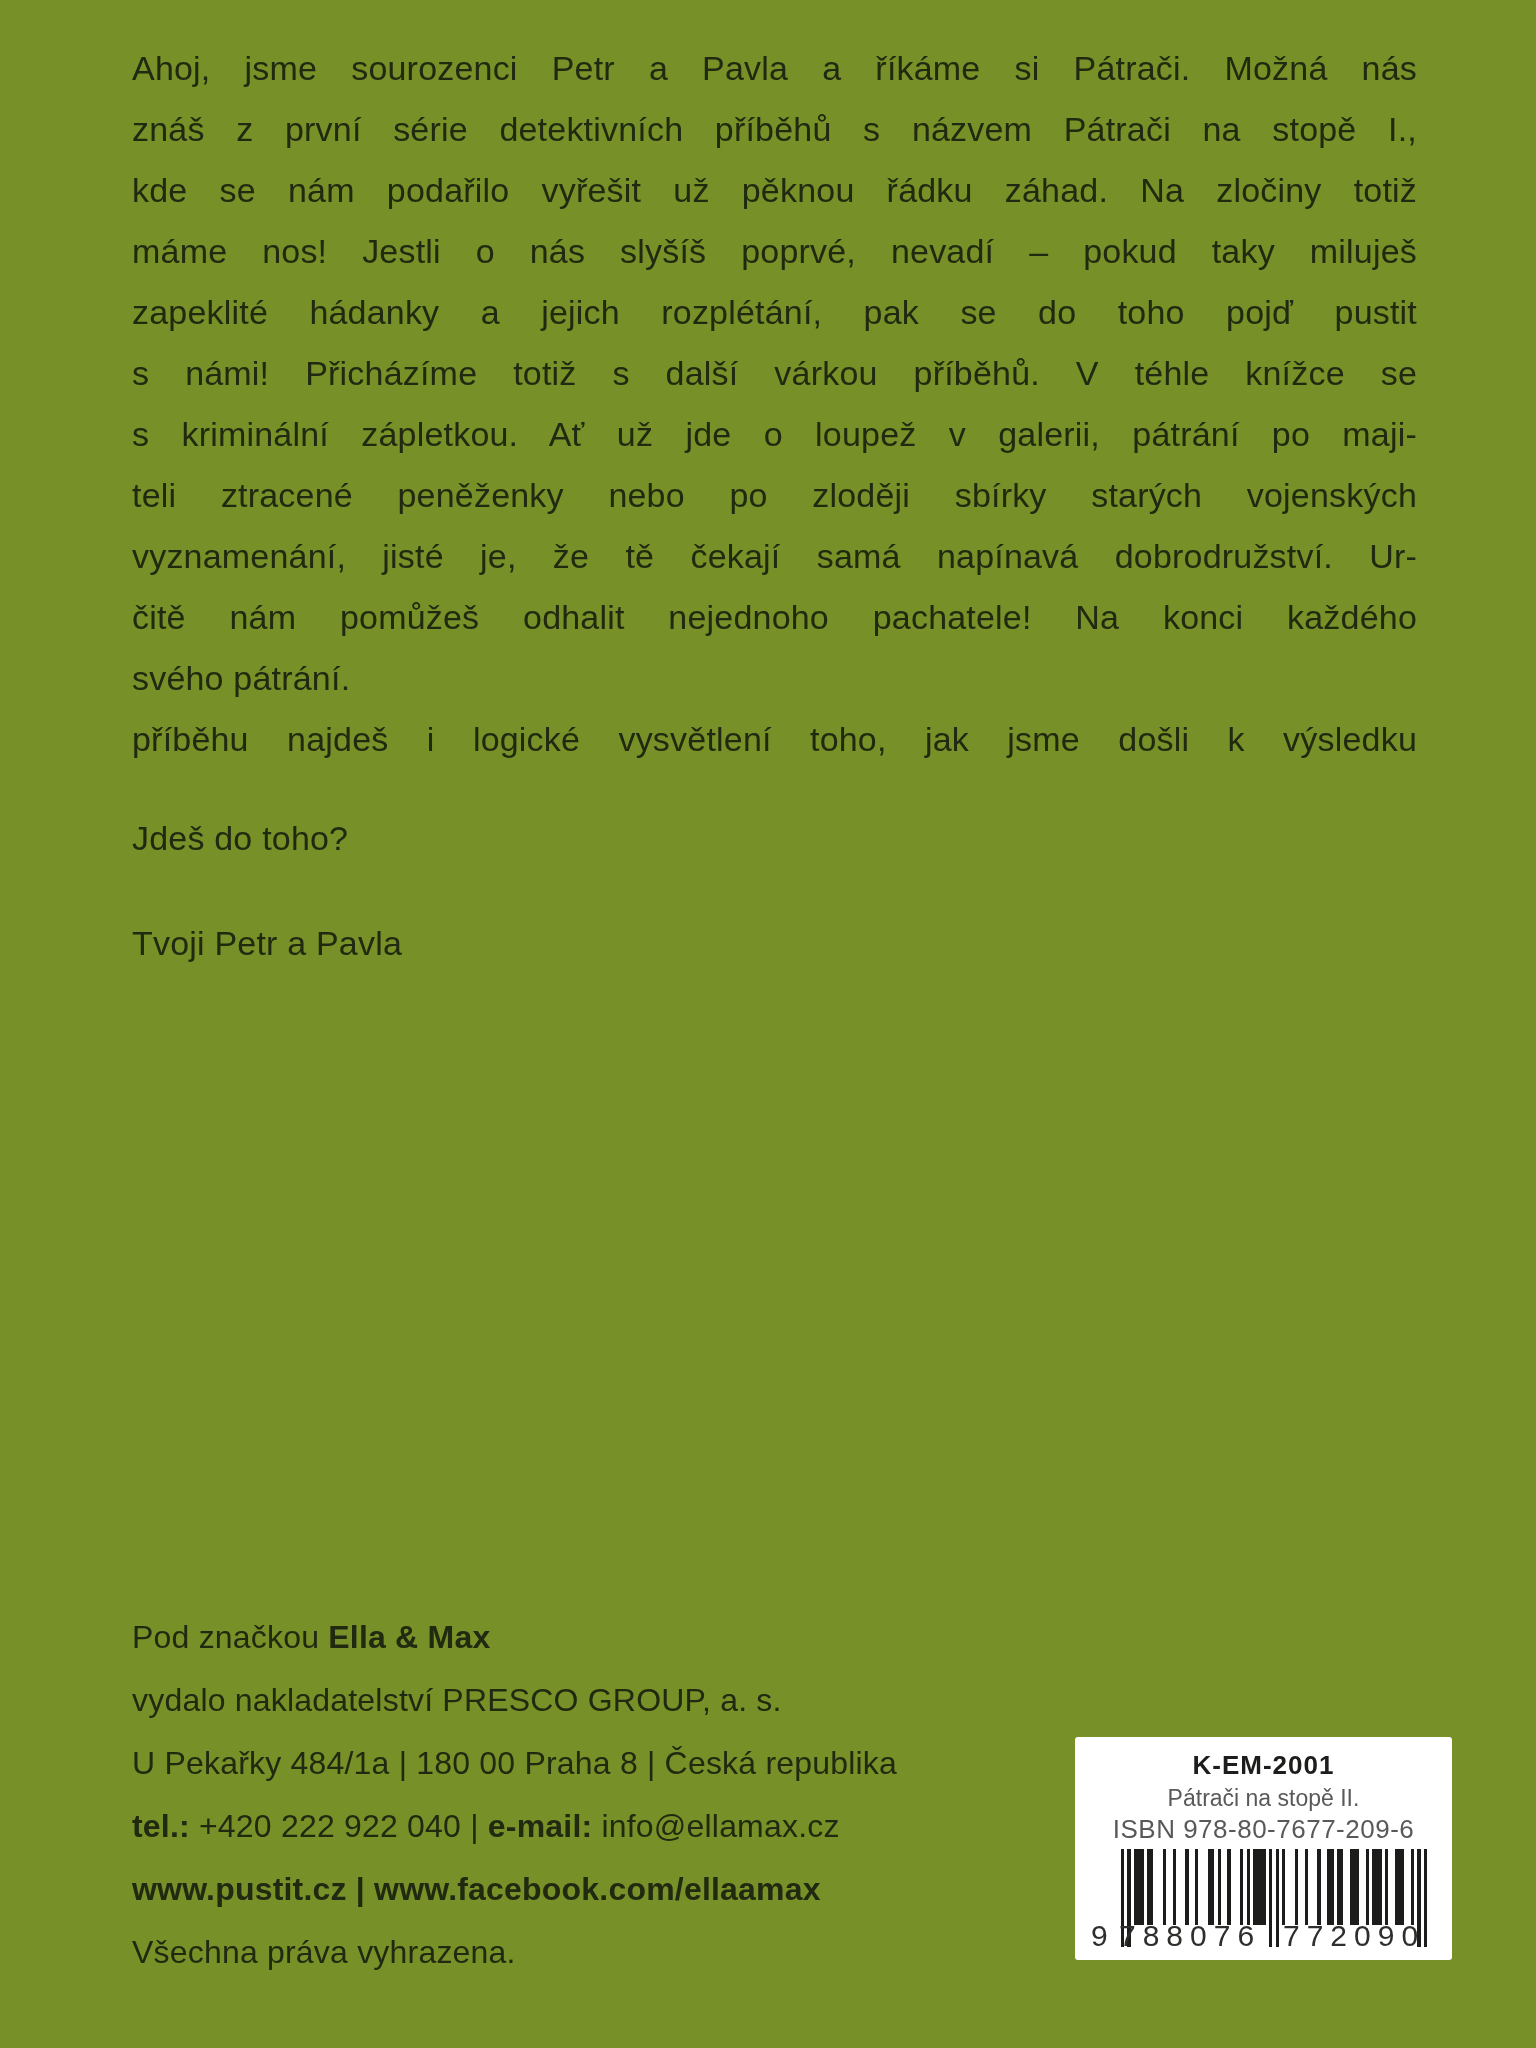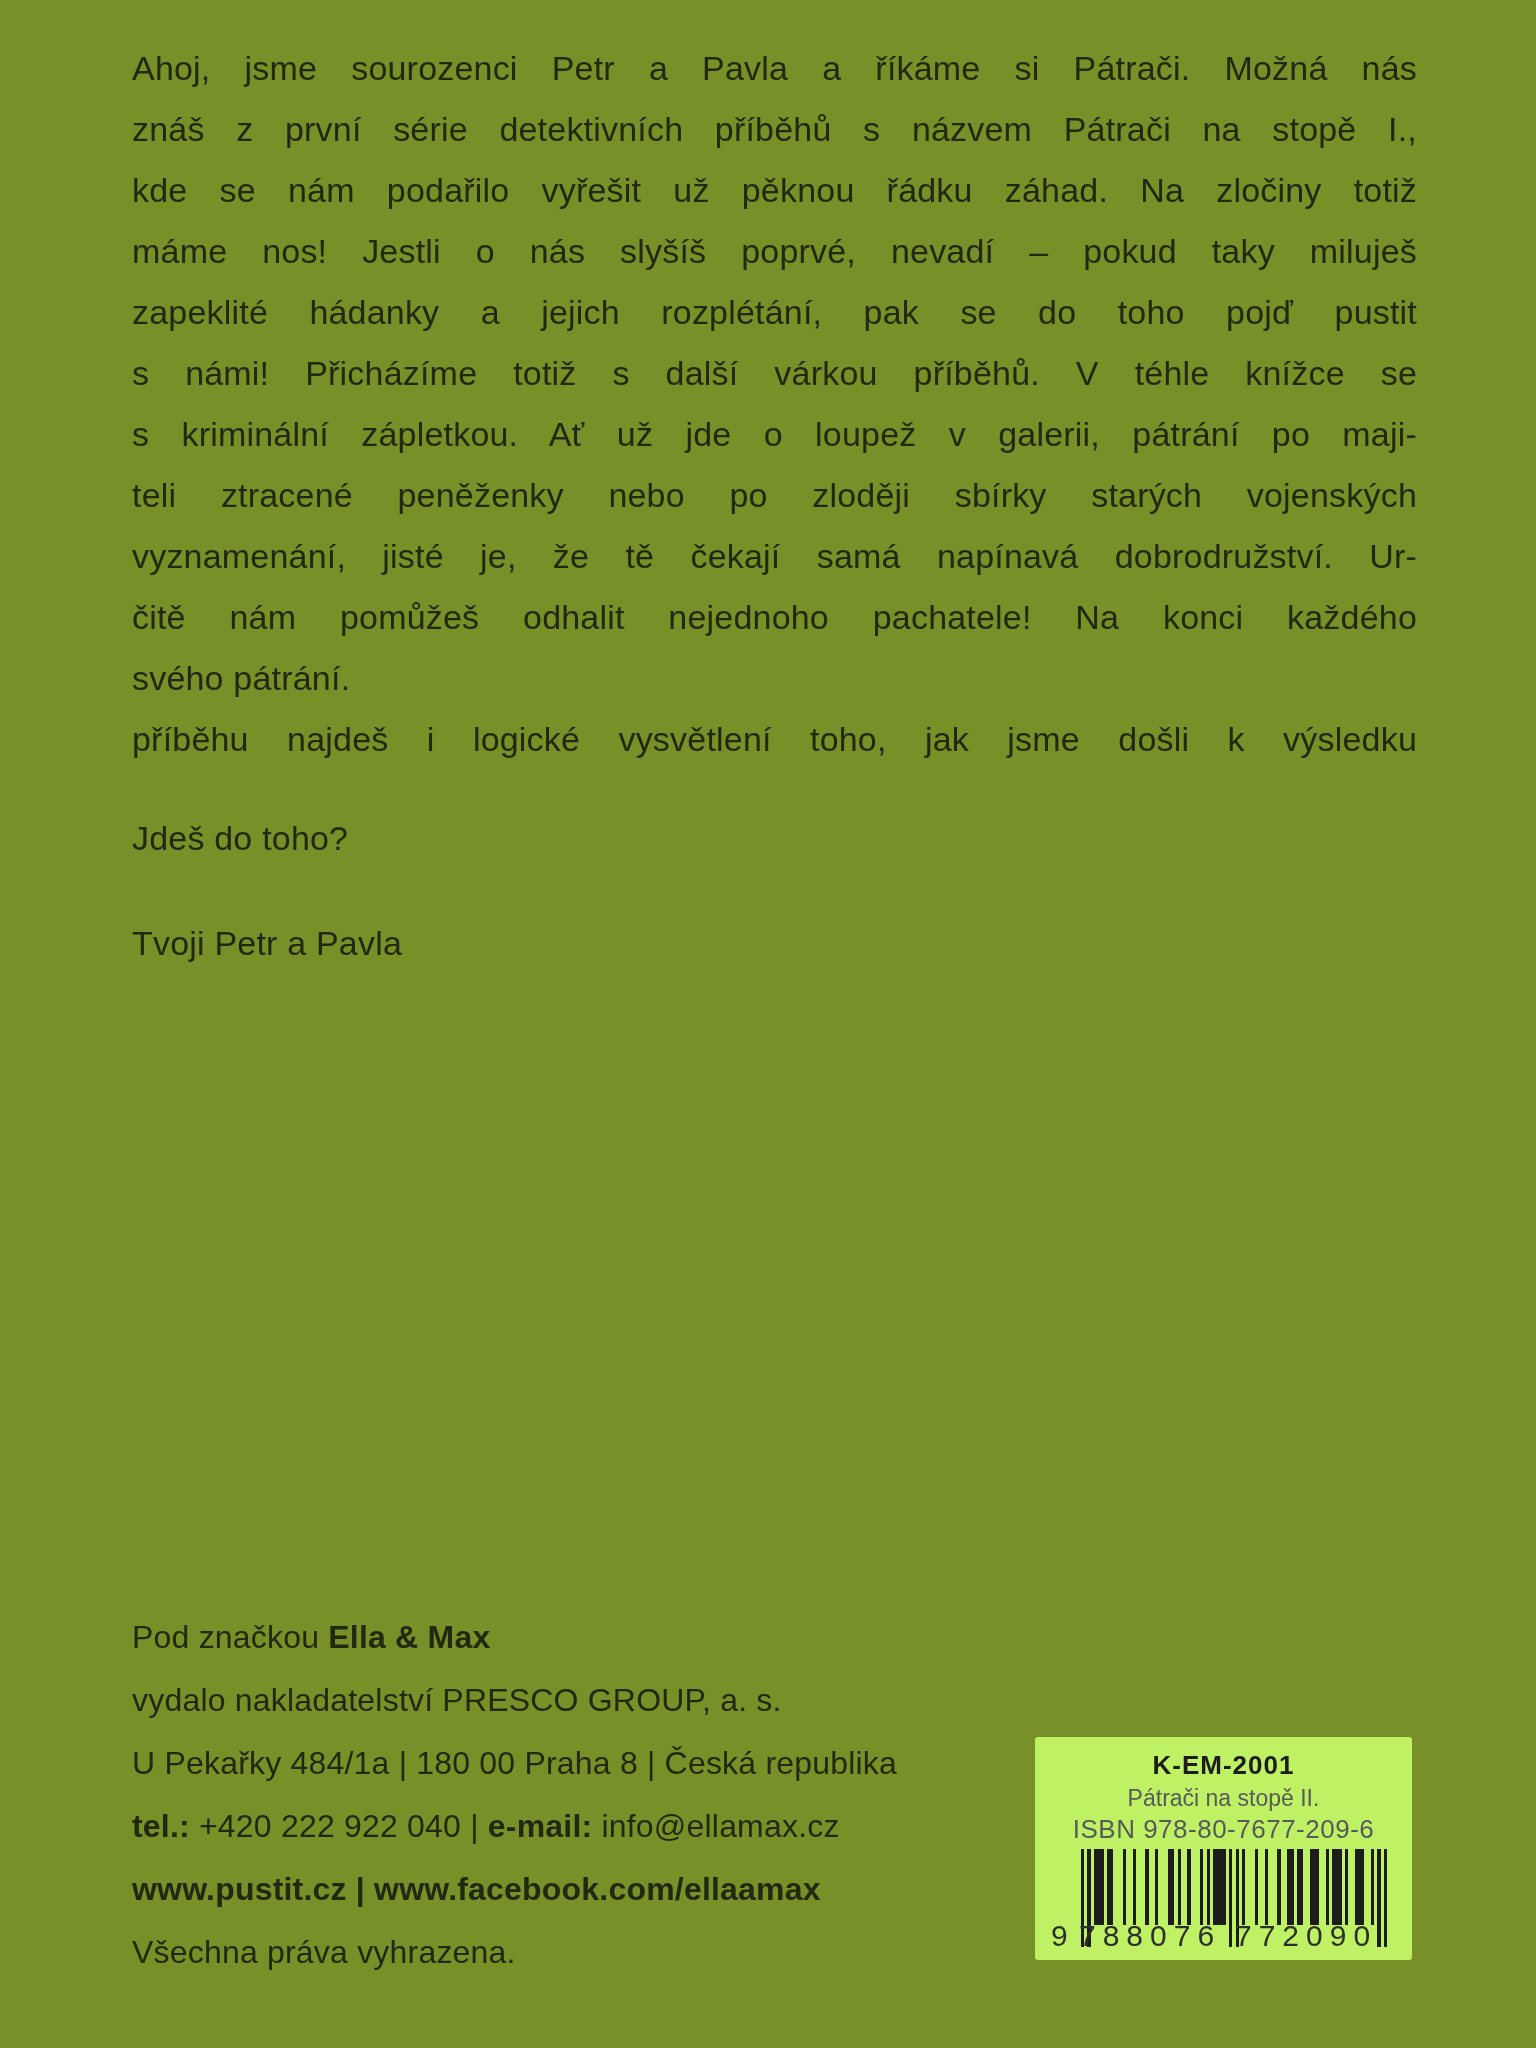--- a/index.html
+++ b/index.html
@@ -76,21 +76,21 @@
   }
   .ean-digit, .ean-group {
     position:absolute;
     bottom:0;
     font-size:30px;
     color:#2e2e2c;
     line-height:30px;
   }
   .d-first { left:0; width:30px; text-align:left; }
   .d-left  { left:28px;  width:138px; text-align:center; letter-spacing:7px; }
-  .d-right { left:184px; width:138px; text-align:center; letter-spacing:7px; }
+  .d-right { left:192px; width:138px; text-align:center; letter-spacing:7px; }
 </style>
 </head>
 <body>
 
 <div class="page" style="background: rgb(119, 144, 39); color: rgb(33, 42, 16);">
 
   <div class="text-col">
     <div id="bodyLines">
         <div class="line">Ahoj, jsme sourozenci Petr a Pavla a říkáme si Pátrači. Možná nás</div>
         <div class="line">znáš z první série detektivních příběhů s názvem Pátrači na stopě I.,</div>
@@ -111,21 +111,21 @@
 
   <div class="imprint" id="imprintLines">
       <div class="imprint-line"><span>Pod značkou </span><span class="b">Ella &amp; Max</span></div>
       <div class="imprint-line"><span>vydalo nakladatelství PRESCO GROUP, a. s.</span></div>
       <div class="imprint-line"><span>U Pekařky 484/1a | 180 00 Praha 8 | Česká republika</span></div>
       <div class="imprint-line"><span class="b">tel.:</span><span> +420 222 922 040 | </span><span class="b">e-mail:</span><span> info@ellamax.cz</span></div>
       <div class="imprint-line"><span class="b">www.pustit.cz | www.facebook.com/ellaamax</span></div>
       <div class="imprint-line"><span>Všechna práva vyhrazena.</span></div>
     </div>
 
-  <div class="barcode-box" style="background: #bef264;">
+  <div class="barcode-box" style="background: #ffffff; margin-left: 40px;">
     <div class="bc-code">K-EM-2001</div>
     <div class="bc-title">Pátrači na stopě II.</div>
     <div class="bc-isbn">ISBN 978-80-7677-209-6</div>
     <div class="ean">
       <svg id="barcodeSvg" viewBox="0 0 95 100" preserveAspectRatio="none" shape-rendering="crispEdges">
           <rect x="0" y="0" width="1" height="100" fill="#1c1c1a"></rect>
           <rect x="2" y="0" width="1" height="100" fill="#1c1c1a"></rect>
           <rect x="4" y="0" width="1" height="78" fill="#1c1c1a"></rect>
           <rect x="5" y="0" width="1" height="78" fill="#1c1c1a"></rect>
           <rect x="6" y="0" width="1" height="78" fill="#1c1c1a"></rect>

